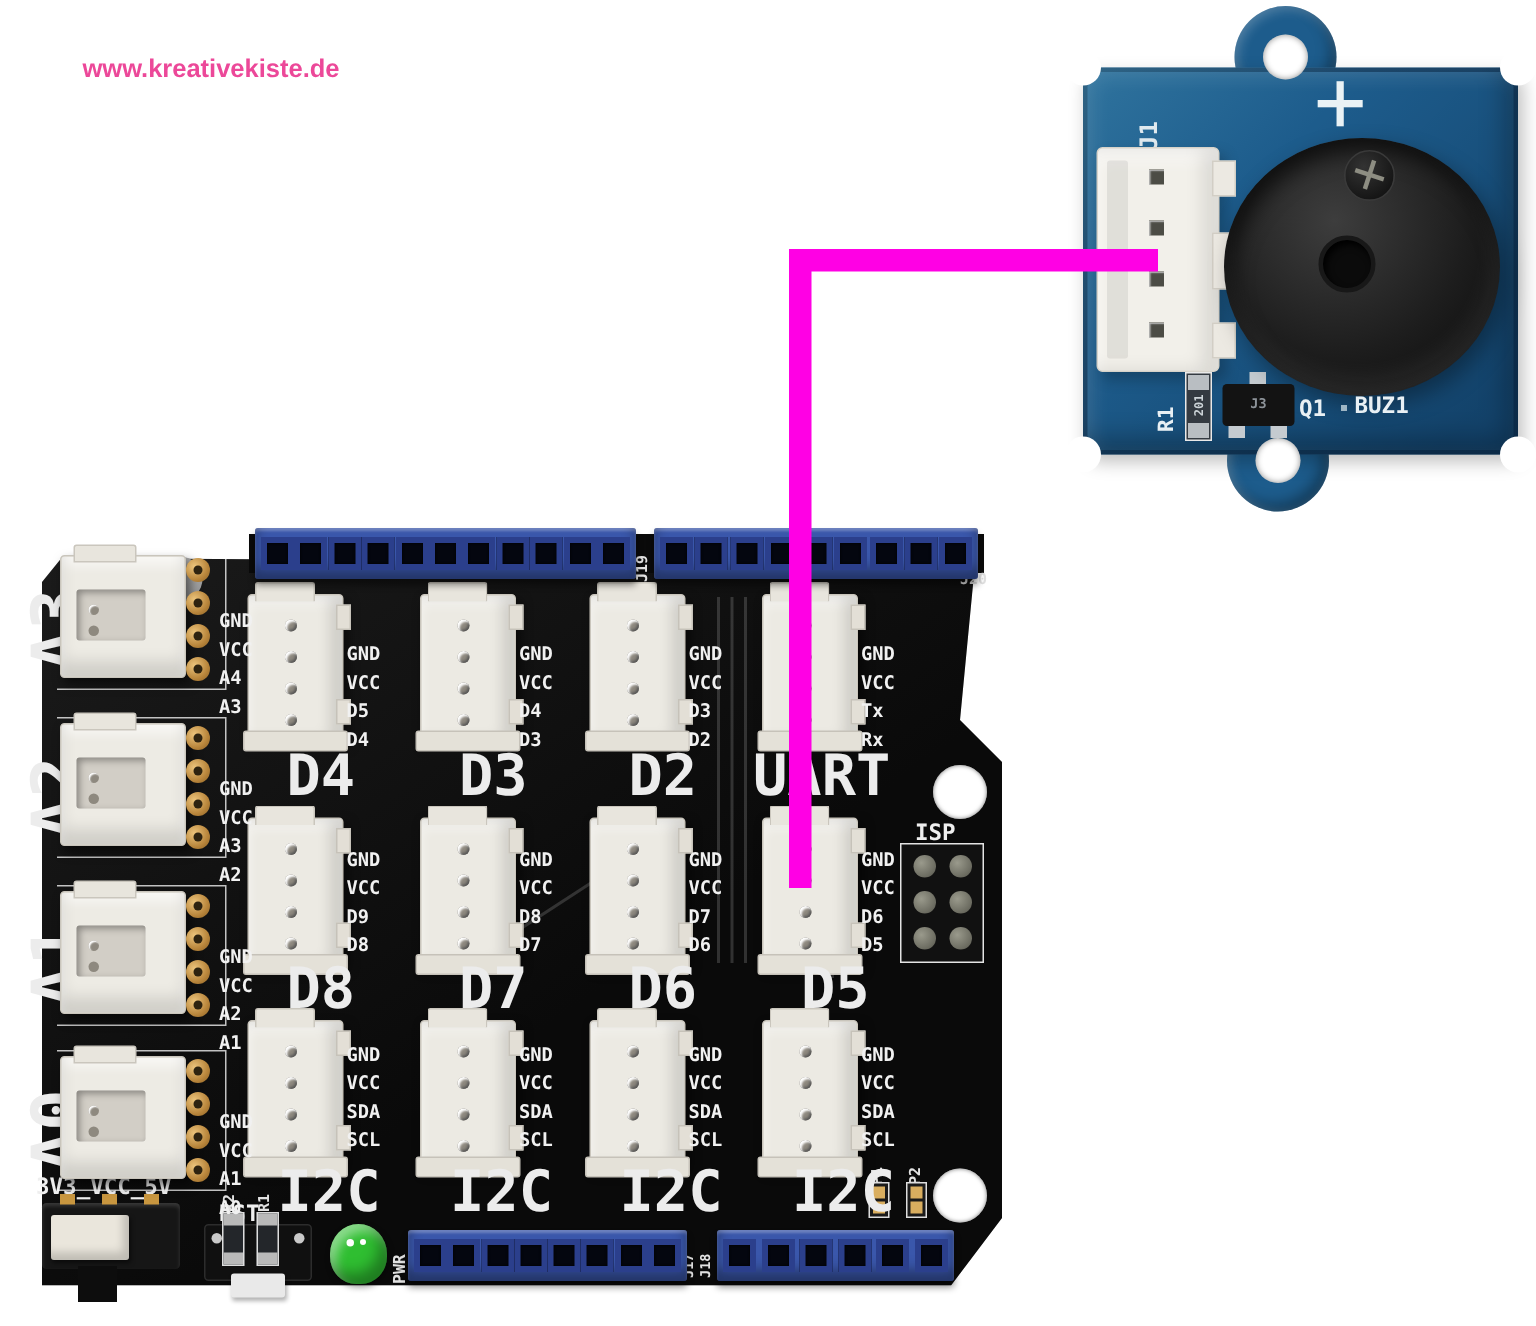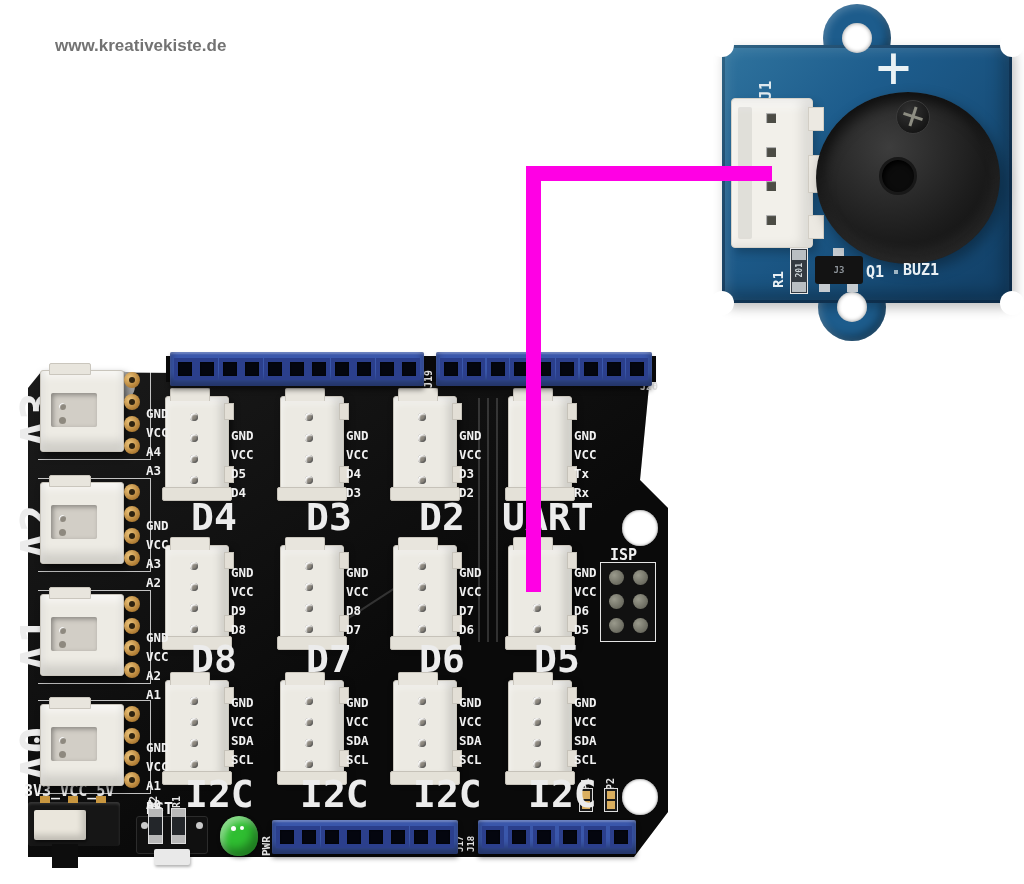--- a/index.html
+++ b/index.html
@@ -114,21 +114,21 @@
   .bz-text{position:absolute;font-size:15px;font-weight:bold;color:#e9f0f4;z-index:7;white-space:nowrap;}
   .bz-dot{position:absolute;left:176px;top:268px;width:4px;height:4px;background:#9fb6c4;z-index:7;}
   
   .wire{position:absolute;z-index:12;}
 </style>
 </head>
 <body>
 
 <div id="stage">
 
-  <div id="watermark" style="color: #737373;">www.kreativekiste.de</div>
+  <div id="watermark" style="color: #ec4899;">www.kreativekiste.de</div>
 
   <div id="board" style="background-color: rgb(13, 13, 13);"></div>
 
   <div class="header-base" style="left:166px;top:356px;width:490px;height:26px;"></div>
 
   <div class="trace" style="left:478px;top:398px;width:2px;height:244px;"></div>
   <div class="trace" style="left:487px;top:398px;width:2px;height:244px;"></div>
   <div class="trace" style="left:496px;top:398px;width:2px;height:244px;"></div>
   <div class="trace" style="left:320px;top:600px;width:110px;height:2px;transform:rotate(-33deg);"></div>
   <div class="trace" style="left:548px;top:560px;width:2px;height:92px;"></div>

